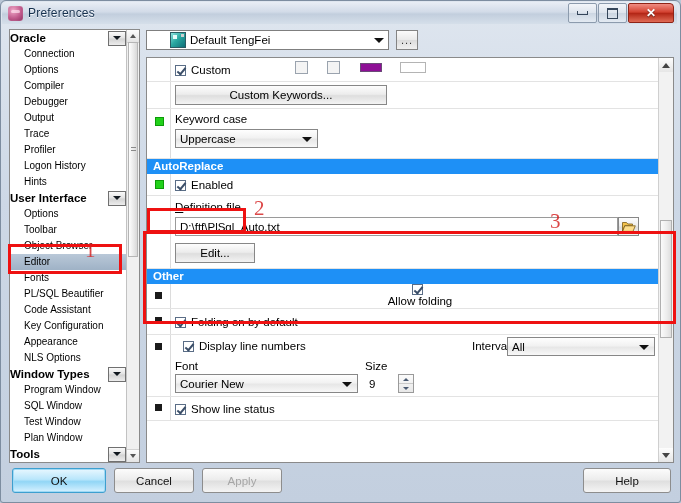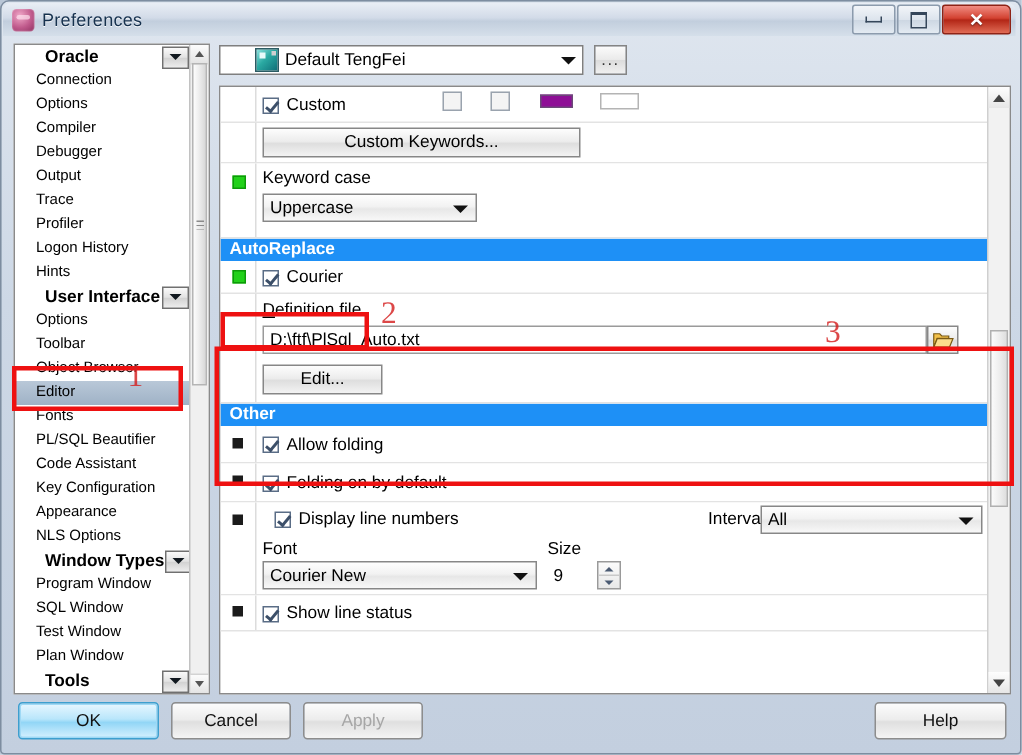--- a/index.html
+++ b/index.html
@@ -88,21 +88,21 @@
     box-sizing:border-box;
     overflow:hidden;
   }
   #sidebar-list {
     position:absolute; left:0; top:0;
     width: 118px; height:100%;
   }
   .grp {
     display:flex; align-items:center; justify-content:space-between;
     height: 16px;
-    padding: 0 2px 0 20px;
+    padding: 0 2px 0 0;
     font-weight: bold;
     font-size: 11.5px;
     color:#000;
     background:#ffffff;
   }
   .grp .gname { white-space:nowrap; }
   .grp-btn {
     width: 16px; height: 13px;
     border: 1px solid #707070;
     background: linear-gradient(180deg,#fafafa 0%, #e2e2e2 48%, #d2d2d2 52%, #ededed 100%);
@@ -485,21 +485,21 @@
             </div>
           </div>
 
           <div class="section-header">AutoReplace</div>
 
           <div class="opt-row" style="height:22px;">
             <span class="marker green" style="top:6px;"></span>
             <div class="vline"></div>
             <div class="row-line" style="height:22px;">
               <span class="cbx checked"></span>
-              <span class="cbx-label">Courier</span>
+              <span class="cbx-label">Enabled</span>
             </div>
           </div>
 
           <div class="opt-row" style="height:73px;">
             <div class="vline"></div>
             <div class="small-label underline-first" style="position:absolute;left:28px;top:5px;">Definition file</div>
             <div class="txtfield" style="position:absolute;left:28px;top:21px;width:443px;height:19px;">
               <span>D:\ftf\PlSql_Auto.txt</span>
             </div>
             <div class="btn" style="position:absolute;left:471px;top:21px;width:21px;height:19px;">
@@ -509,21 +509,21 @@
               </svg>
             </div>
             <div class="btn" style="position:absolute;left:28px;top:47px;width:80px;height:20px;">Edit...</div>
           </div>
 
           <div class="section-header">Other</div>
 
           <div class="opt-row" style="height:25px;">
             <span class="marker black" style="top:8px;"></span>
             <div class="vline"></div>
-            <div class="row-line" style="height:25px;">
+            <div class="row-line" style="height:25px;flex-direction:column;">
               <span class="cbx checked"></span>
               <span class="cbx-label">Allow folding</span>
             </div>
           </div>
 
           <div class="opt-row" style="height:26px;">
             <span class="marker black" style="top:8px;"></span>
             <div class="vline"></div>
             <div class="row-line" style="height:26px;">
               <span class="cbx checked"></span>

